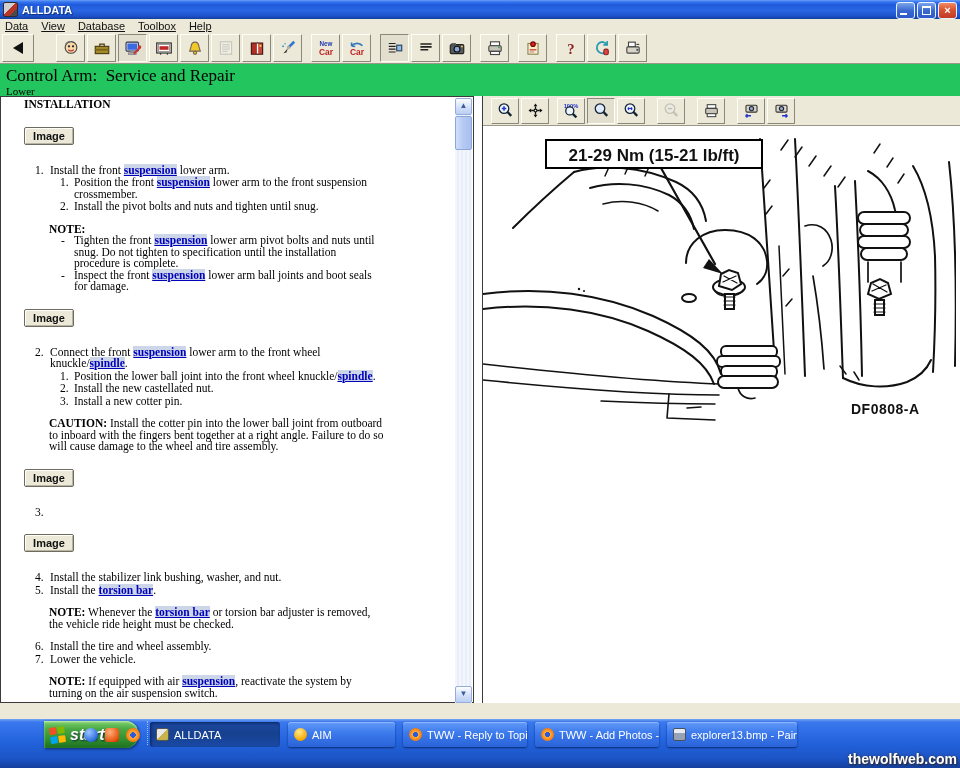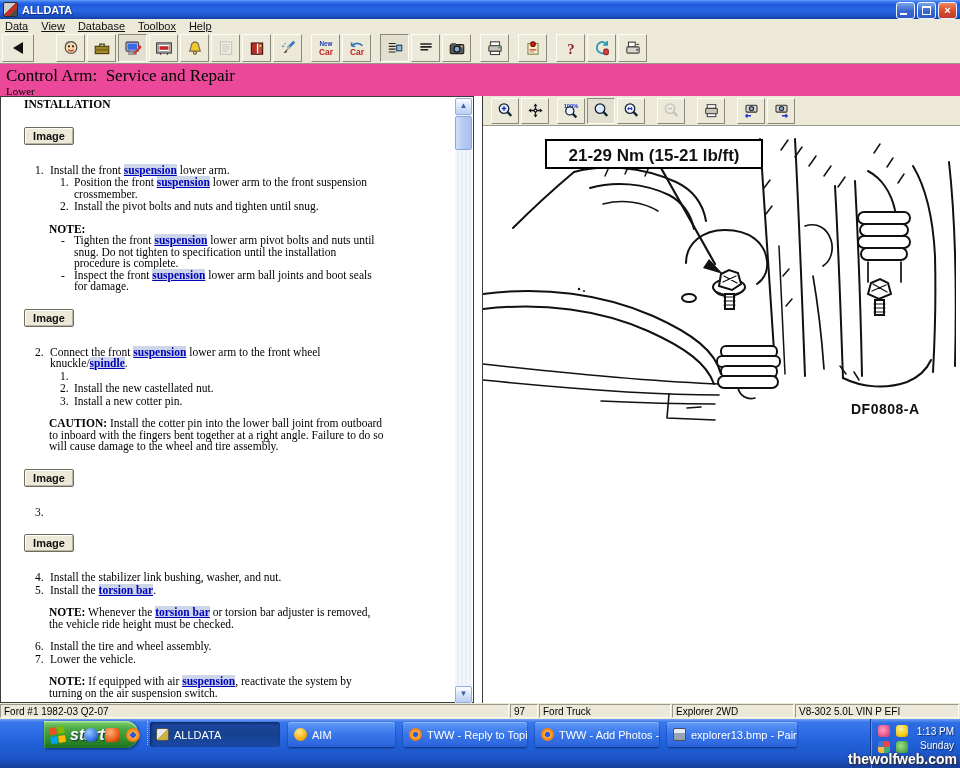--- a/index.html
+++ b/index.html
@@ -24,21 +24,21 @@
   
   .toolbar{position:absolute;left:0;top:33px;width:960px;height:30px;background:#ece9d8;display:flex;align-items:center;}
   .tbtn{width:27px;height:26px;margin:0 1px;background:#ece9d8;border:1px solid;border-color:#fffef5 #8a887a #8a887a #fffef5;border-radius:1px;
     display:flex;align-items:center;justify-content:center;}
   .tbtn.wide{width:30px;margin-left:2px;}
   .tbtn.pressed{border-color:#8a887a #fffef5 #fffef5 #8a887a;background:#e3dfcf;}
   .tbtn.disabled svg{opacity:.45;filter:grayscale(1);}
   .tb-gap{width:20px;} .tb-gap-s{width:7px;}
   .tri-left{width:0;height:0;border-top:6px solid transparent;border-bottom:6px solid transparent;border-right:10px solid #111;}
   
-  .docheader{position:absolute;left:0;top:63px;width:960px;height:33px;background:#ec4899;border-top:1px solid #9a9888;}
+  .docheader{position:absolute;left:0;top:63px;width:960px;height:33px;background:#22c55e;border-top:1px solid #9a9888;}
   .dtitle{position:absolute;left:6px;top:2px;font-family:"Liberation Serif",serif;font-size:17px;color:#000;white-space:pre;}
   .dsub{position:absolute;left:6px;top:21px;font-family:"Liberation Serif",serif;font-size:11px;color:#000;}
   
   .content{position:absolute;left:0;top:96px;width:960px;height:607px;background:#fff;}
   .leftpane{position:absolute;left:0;top:0;width:474px;height:607px;background:#fff;border:1px solid #3b3b3b;box-sizing:border-box;}
   .article{position:absolute;left:1px;top:0;width:437px;height:605px;overflow:hidden;background:#fff;
     padding:0 0 0 22px;box-sizing:border-box;font-family:"Liberation Serif",serif;font-size:11.5px;line-height:11.5px;color:#000;}
   .art-h{font-weight:bold;margin:2px 0 10px 0;}
   .imgbtn-row{margin:16px 0 20px 0;}
   .imgbtn{font-family:"Liberation Sans",sans-serif;font-size:11px;font-weight:bold;color:#111;
@@ -319,20 +319,21 @@
             <span class="dashm">-</span>
             <span class="txt">Inspect the front <a class="lnk" href="#">suspension</a> lower arm ball joints and boot seals for damage.</span>
           </div>
           <div class="imgbtn-row"><button class="imgbtn">Image</button></div>
           <div class="li l1">
             <span class="num">2.</span>
             <span class="txt">Connect the front <a class="lnk" href="#">suspension</a> lower arm to the front wheel knuckle/<a class="lnk" href="#">spindle</a>.</span>
           </div>
           <div class="li l2">
             <span class="num">1.</span>
+            <span class="txt">Position the lower ball joint into the front wheel knuckle/<a class="lnk" href="#">spindle</a>.</span>
           </div>
           <div class="li l2">
             <span class="num">2.</span>
             <span class="txt">Install the new castellated nut.</span>
           </div>
           <div class="li l2">
             <span class="num">3.</span>
             <span class="txt">Install a new cotter pin.</span>
           </div>
           <div class="p2"><b>CAUTION:</b>  Install the cotter pin into the lower ball joint from outboard to inboard with the fingers bent together at a right angle. Failure to do so will cause damage to the wheel and tire assembly.</div>
@@ -506,27 +507,20 @@
           </g>
 
           <rect x="63" y="14" width="216" height="28" fill="#fff" stroke="#000" stroke-width="2"></rect>
           <text x="171" y="35" text-anchor="middle" font-family="Liberation Sans,sans-serif" font-size="17" font-weight="bold" fill="#111">21-29 Nm (15-21 lb/ft)</text>
           <text x="368" y="288" font-family="Liberation Sans,sans-serif" font-size="14" font-weight="bold" fill="#111" letter-spacing="0.5">DF0808-A</text>
         </svg>
       </div>
     </div>
   </div>
 
-  <div class="statusbar">
-    <div class="scell sc0">Ford #1 1982-03 Q2-07</div>
-    <div class="scell sc1">97</div>
-    <div class="scell sc2">Ford Truck</div>
-    <div class="scell sc3">Explorer 2WD</div>
-    <div class="scell sc4">V8-302 5.0L VIN P EFI</div>
-  </div>
 
   <div class="taskbar">
     <div class="startbtn">
       <span class="flag">
           <i class="f1"></i>
           <i class="f2"></i>
           <i class="f3"></i>
           <i class="f4"></i>
         </span>
       <span class="startlabel">start</span>
@@ -552,28 +546,16 @@
         </div>
         <div class="taskbtn">
           <span class="tbico firefox-icon"></span>
           <span class="tblabel">TWW - Add Photos - ...</span>
         </div>
         <div class="taskbtn">
           <span class="tbico paint-icon"></span>
           <span class="tblabel">explorer13.bmp - Paint</span>
         </div>
       </div>
-    <div class="tray">
-      <div class="trayicons">
-        <i class="ti1"></i>
-        <i class="ti2"></i>
-        <i class="ti3"></i>
-        <i class="ti4"></i>
-      </div>
-      <div class="clock">
-        <div>1:13 PM</div>
-        <div>Sunday</div>
-      </div>
-    </div>
     <div class="watermark">thewolfweb.com</div>
   </div>
 
 </div>
 
 </body></html>

